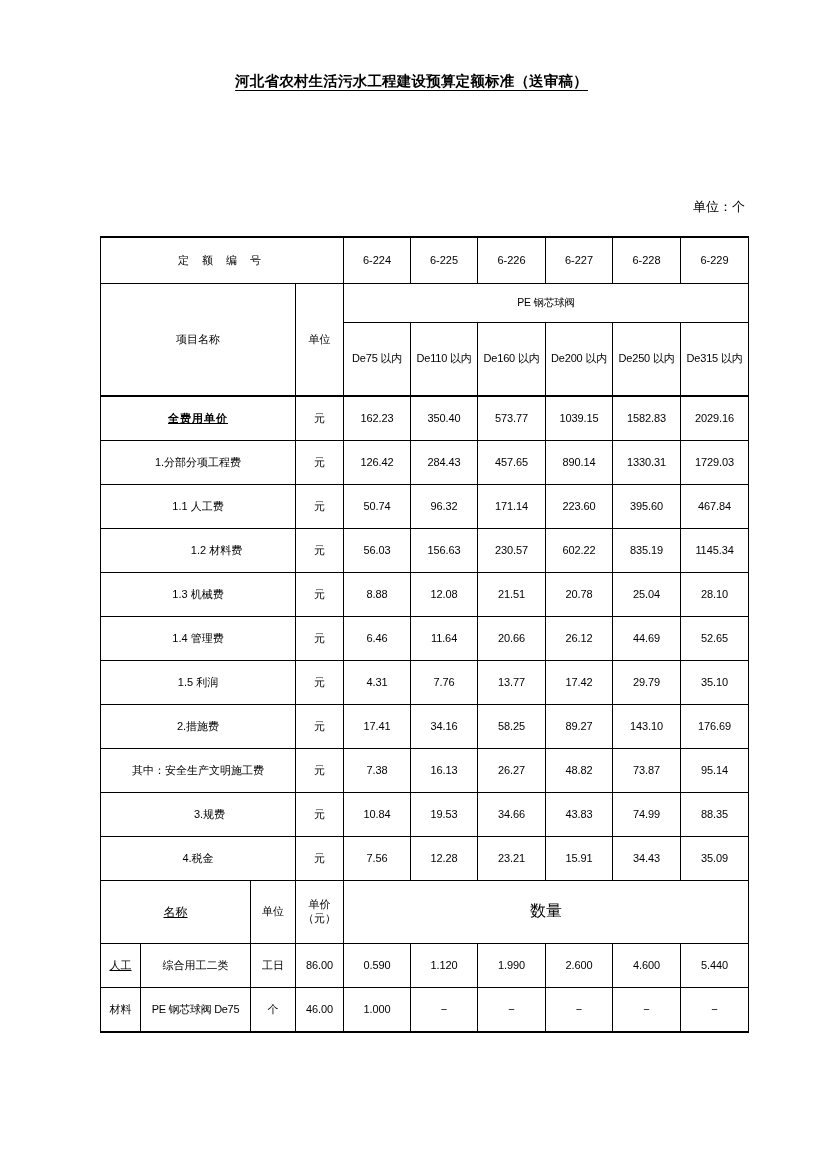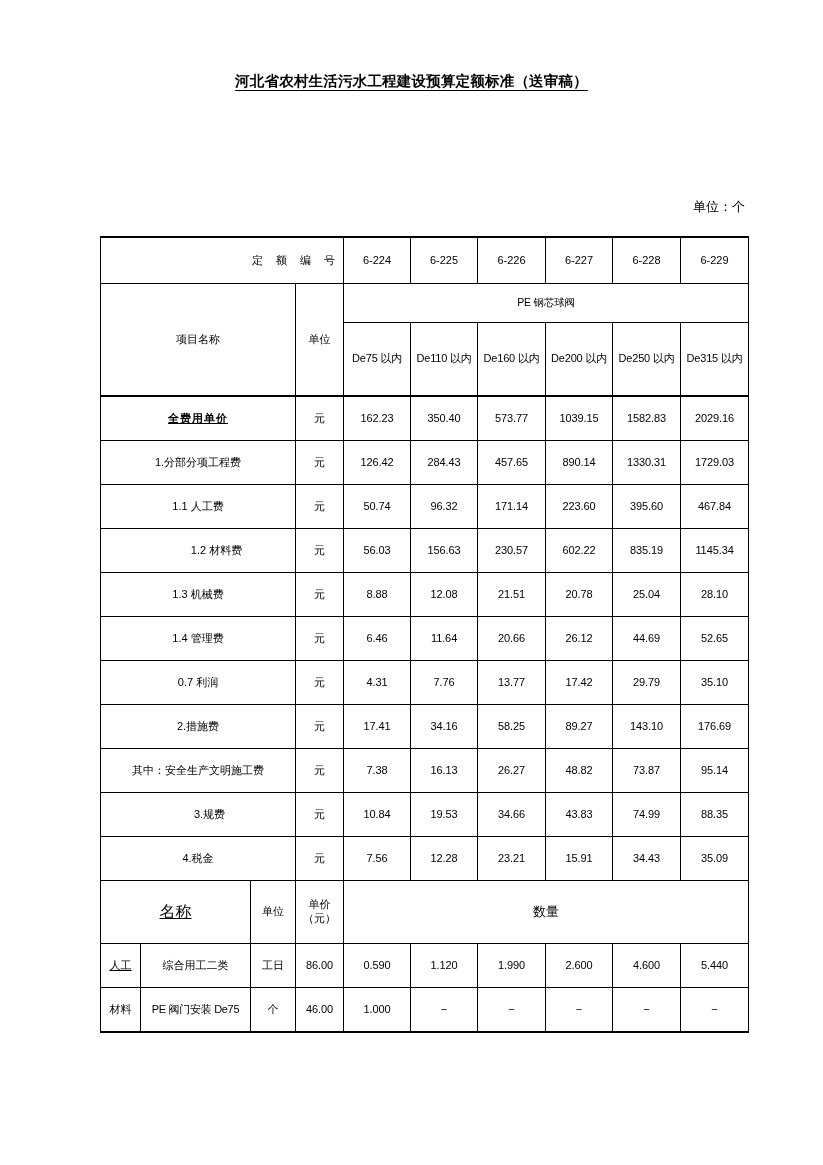--- a/index.html
+++ b/index.html
@@ -166,21 +166,21 @@
         <col style="width:67px">
         <col style="width:67px">
         <col style="width:68px">
         <col style="width:67px">
         <col style="width:68px">
         <col style="width:68px">
       </colgroup>
 
       <tbody>
           <tr class="topline">
-        <td colspan="4" rowspan="1" class="wide-spaced" style="height:45px;text-align:right;">定  额  编  号</td>
+        <td colspan="4" rowspan="1" class="wide-spaced" style="height:45px;">定  额  编  号</td>
         <td class="code">6-224</td>
         <td class="code">6-225</td>
         <td class="code">6-226</td>
         <td class="code">6-227</td>
         <td class="code">6-228</td>
         <td class="code">6-229</td>
       </tr>
 
       <tr>
         <td colspan="3" rowspan="2" class="hdr-label">项目名称</td>
@@ -257,21 +257,21 @@
         <td class="unit-col">元</td>
         <td class="numcell">6.46</td>
         <td class="numcell">11.64</td>
         <td class="numcell">20.66</td>
         <td class="numcell">26.12</td>
         <td class="numcell">44.69</td>
         <td class="numcell">52.65</td>
       </tr>
 
       <tr>
-        <td colspan="3" class="label-indent1 groupname" style="height:43px;">0.7 利润</td>
+        <td colspan="3" class="label-indent1 groupname" style="height:43px;">1.5 利润</td>
         <td class="unit-col">元</td>
         <td class="numcell">4.31</td>
         <td class="numcell">7.76</td>
         <td class="numcell">13.77</td>
         <td class="numcell">17.42</td>
         <td class="numcell">29.79</td>
         <td class="numcell">35.10</td>
       </tr>
 
       <tr>
@@ -312,47 +312,47 @@
         <td class="unit-col">元</td>
         <td class="numcell">7.56</td>
         <td class="numcell">12.28</td>
         <td class="numcell">23.21</td>
         <td class="numcell">15.91</td>
         <td class="numcell">34.43</td>
         <td class="numcell">35.09</td>
       </tr>
 
       <tr>
-        <td colspan="2" class="hdr-label" style="height:62px;font-size:16px;text-decoration:underline;">名称</td>
+        <td colspan="2" class="hdr-label" style="height:62px;font-size:12px;text-decoration:underline;">名称</td>
         <td class="unit-col">单位</td>
         <td class="unit-col">
           <span class="stack">
             <span class="l1">单价</span>
             <span class="l2">（元）</span>
           </span>
         </td>
-        <td colspan="6" class="hdr-label" style="font-size:13px;">数量</td>
+        <td colspan="6" class="hdr-label" style="font-size:16px;font-family:Liberation Mono, monospace;">数量</td>
       </tr>
 
       <tr>
         <td class="groupname" style="height:43px;text-decoration:underline;">人工</td>
         <td class="groupname">综合用工二类</td>
         <td class="unit-col">工日</td>
         <td class="numcell">86.00</td>
         <td class="numcell">0.590</td>
         <td class="numcell">1.120</td>
         <td class="numcell">1.990</td>
         <td class="numcell">2.600</td>
         <td class="numcell">4.600</td>
         <td class="numcell">5.440</td>
       </tr>
 
       <tr class="botline">
         <td class="groupname" style="height:43px;">材料</td>
-        <td class="matname">PE 阀门安装 De75</td>
+        <td class="matname">PE 钢芯球阀 De75</td>
         <td class="unit-col">个</td>
         <td class="numcell">46.00</td>
         <td class="numcell">1.000</td>
         <td class="dash">−</td>
         <td class="dash">−</td>
         <td class="dash">−</td>
         <td class="dash">−</td>
         <td class="dash">−</td>
       </tr>
 

